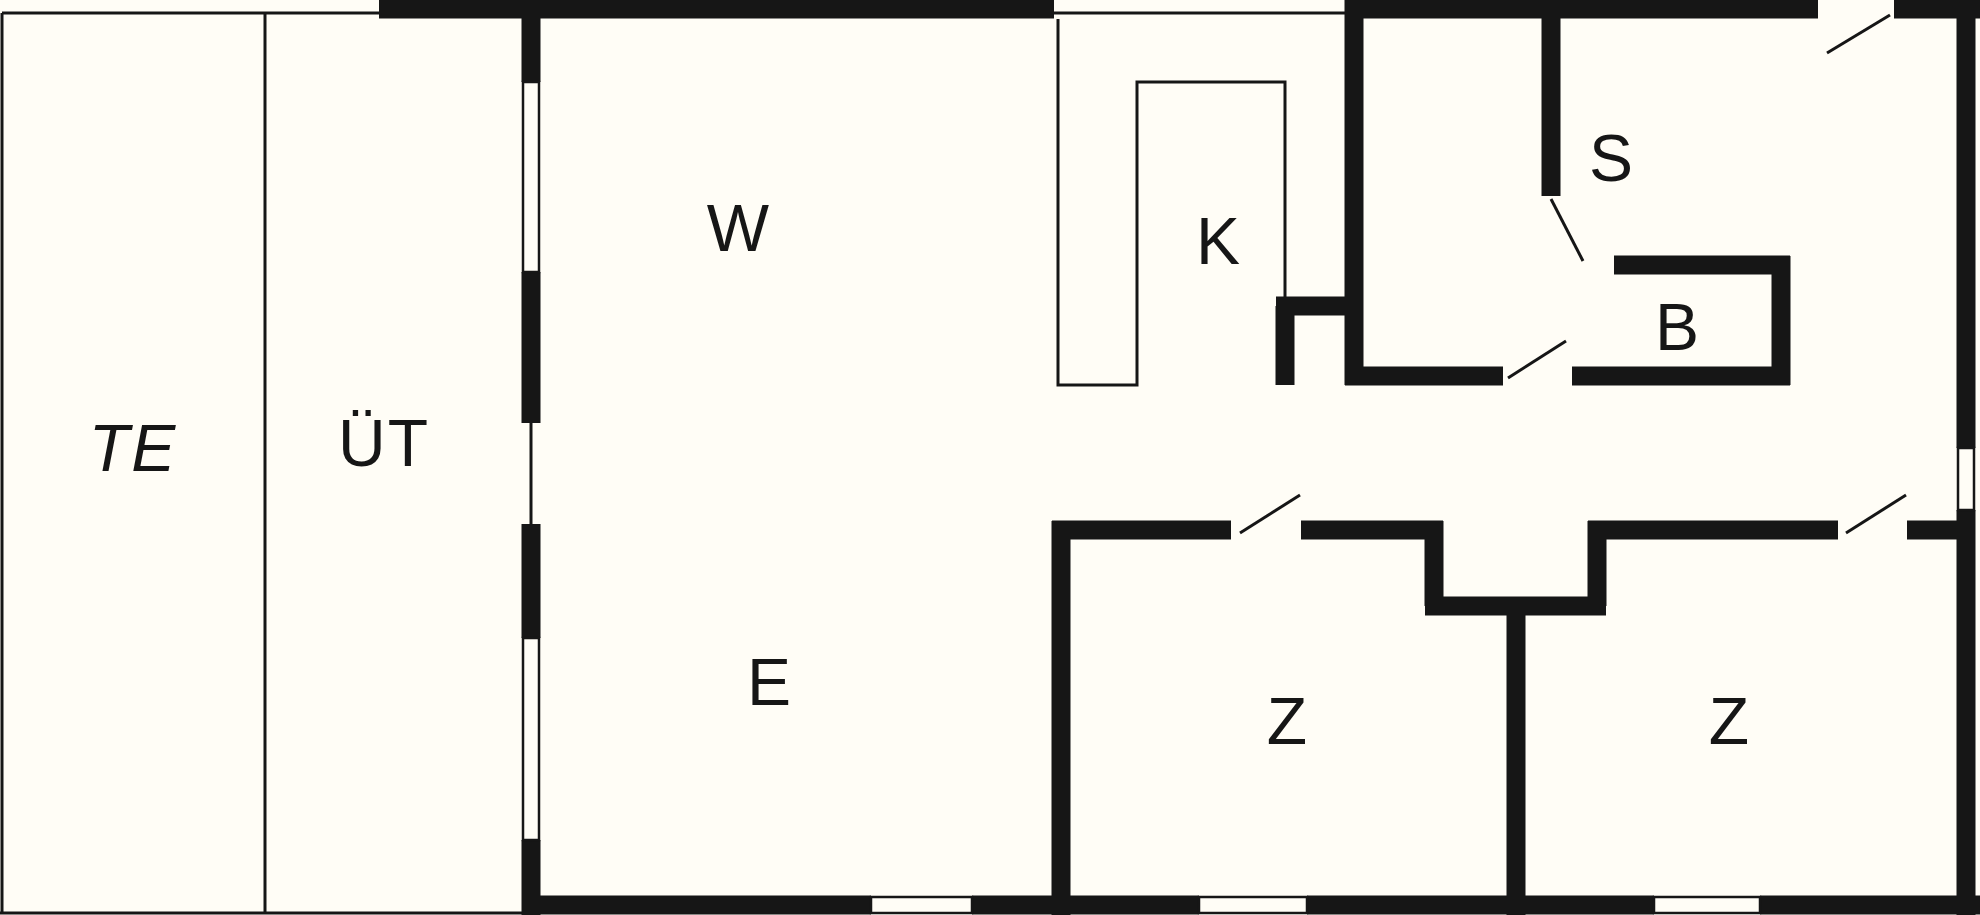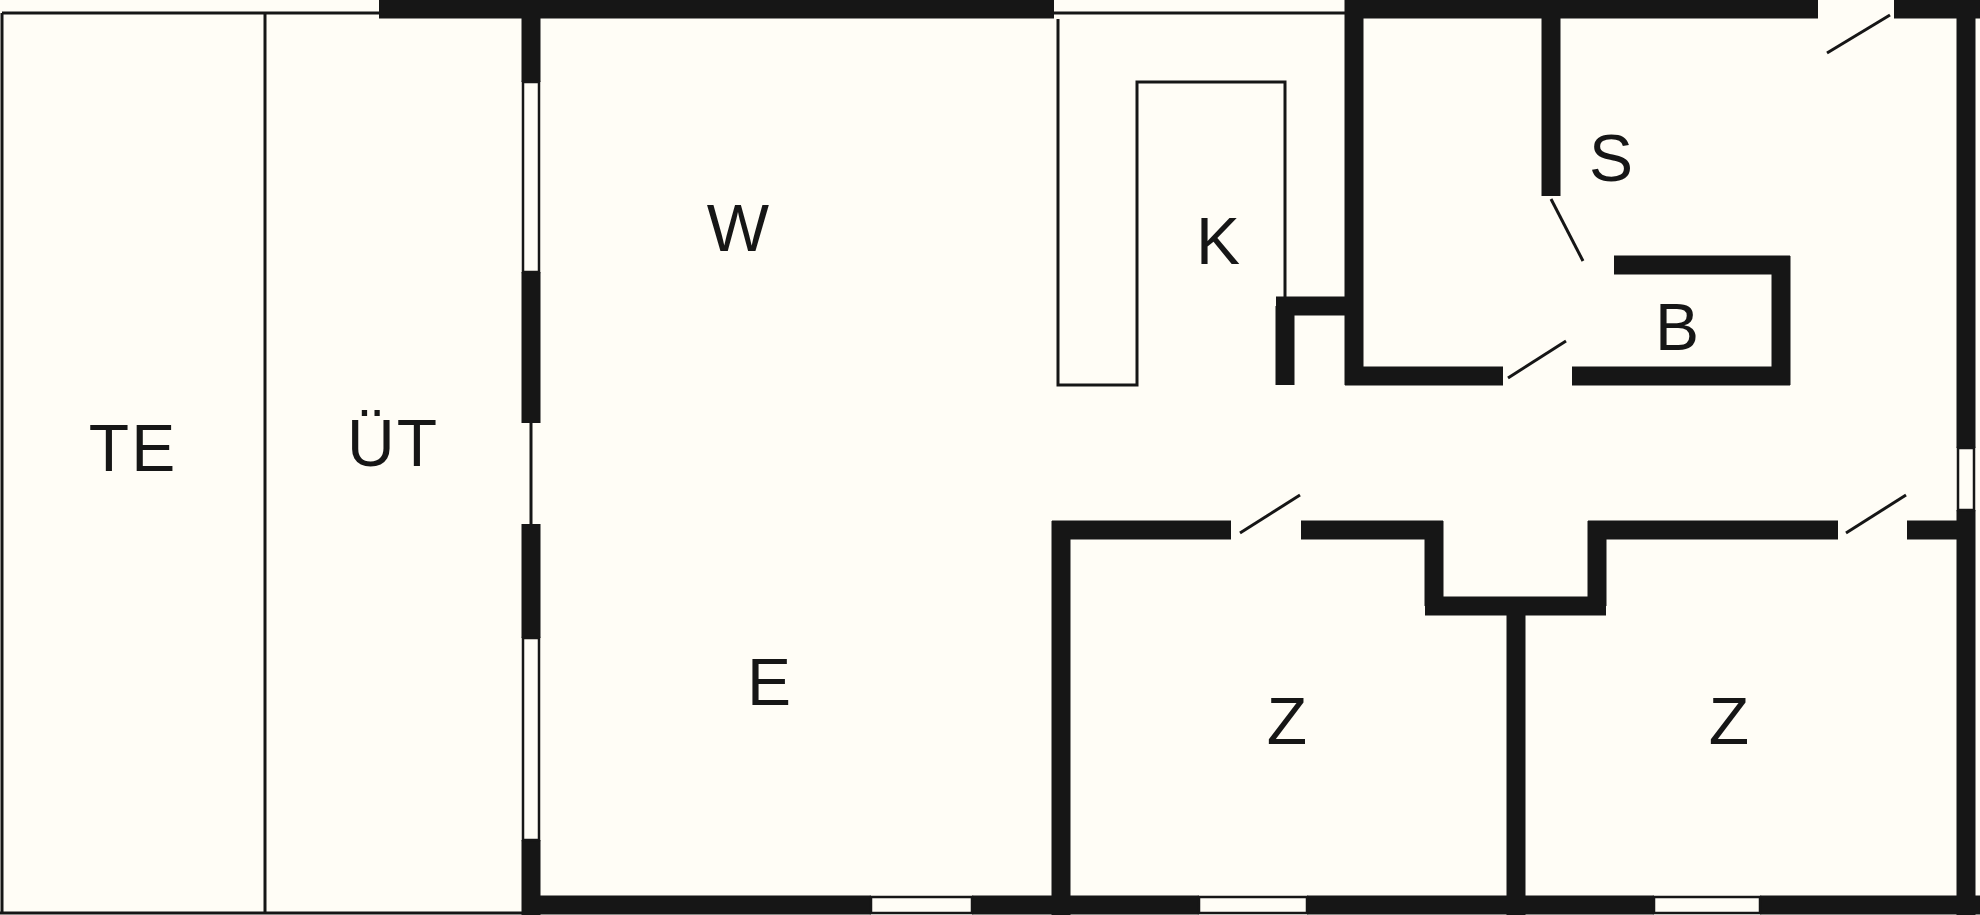--- a/index.html
+++ b/index.html
@@ -87,22 +87,22 @@
 
     <g>
       <path class="thin" d="M 1240 533 L 1300 495"></path>
       <path class="thin" d="M 1846 533 L 1906 495"></path>
       <path class="thin" d="M 1508 378 L 1566 341"></path>
       <path class="thin" d="M 1551 199 L 1583 261"></path>
       <path class="thin" d="M 1890 15 L 1827 53"></path>
     </g>
   </svg>
 
-  <div class="room-label" style="left:133px;  top:448px;">TE</div>
-  <div class="room-label" style="left:393px;  top:443px;">ÜT</div>
+  <div class="room-label" style="left:133px;  top:448px;font-style:italic;">TE</div>
+  <div class="room-label" style="left:384px;  top:443px;">ÜT</div>
   <div class="room-label" style="left:739px;  top:228px;">W</div>
   <div class="room-label" style="left:1219px; top:241px;">K</div>
   <div class="room-label" style="left:1612px; top:158px;">S</div>
   <div class="room-label" style="left:1678px; top:327px;">B</div>
   <div class="room-label" style="left:770px;  top:682px;">E</div>
   <div class="room-label" style="left:1288px; top:721px;">Z</div>
   <div class="room-label" style="left:1730px; top:721px;">Z</div>
 </div>
 
 </body></html>

